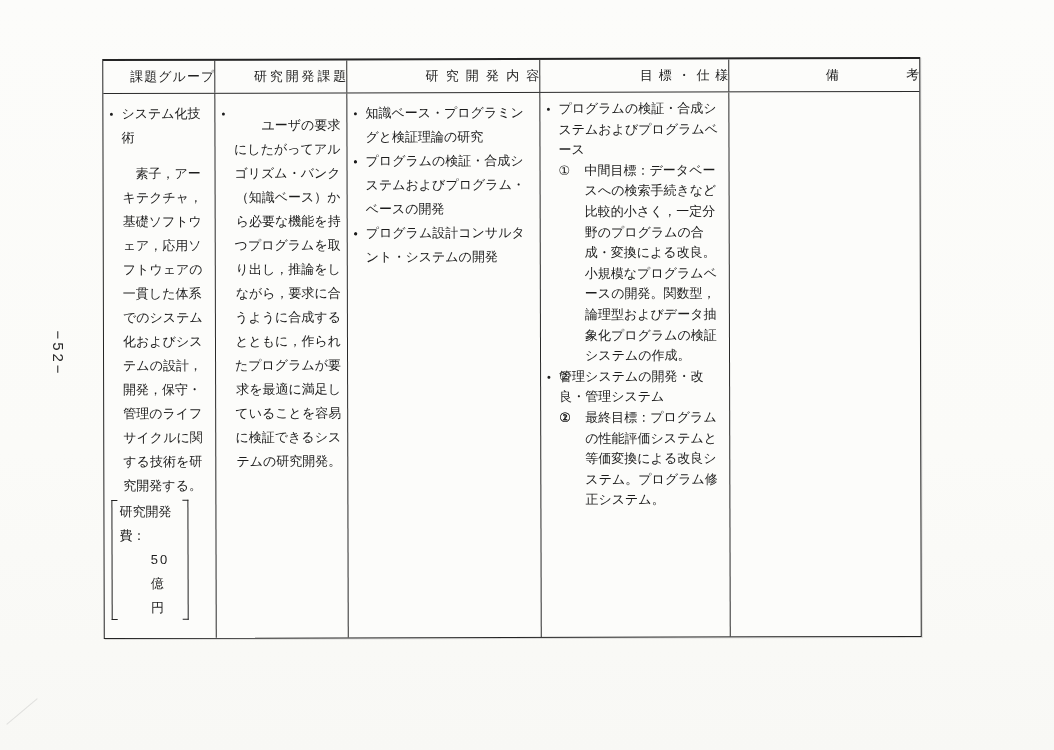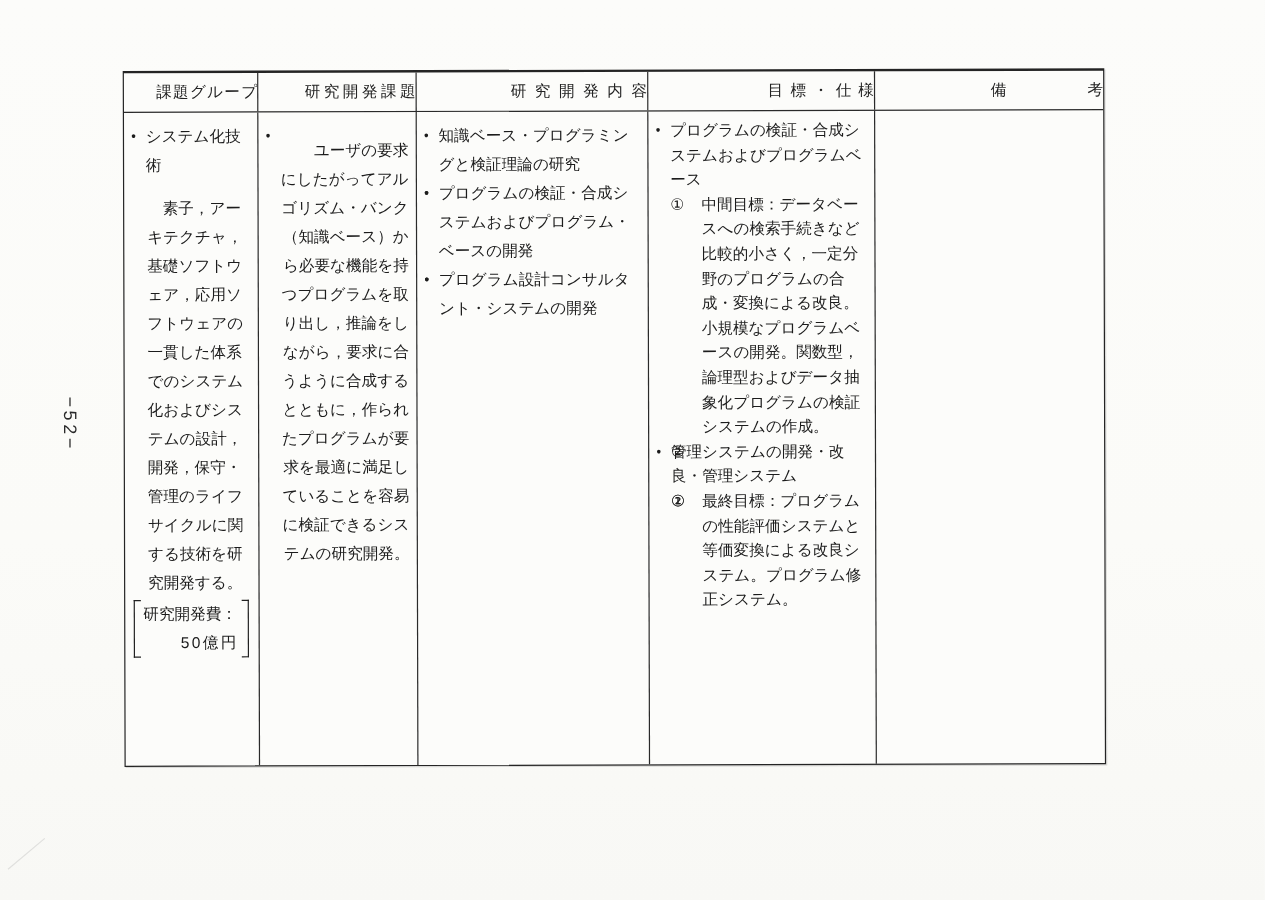--- a/index.html
+++ b/index.html
@@ -115,21 +115,21 @@
     position: absolute;
     left: 0;
     top: 0;
   }
   
   .block.bracket {
     display: flex;
     align-items: stretch;
     margin-top: 2px;
     margin-left: 1px;
-    width: 96px;
+    width: 77px;
   }
   .block.bracket .bk { width: 5px; flex: 0 0 5px; }
   .block.bracket .bk.lb {
     border-left: 1.5px solid #222;
     border-top: 1.5px solid #222;
     border-bottom: 1.5px solid #222;
   }
   .block.bracket .bk.rb {
     border-right: 1.5px solid #222;
     border-top: 1.5px solid #222;

